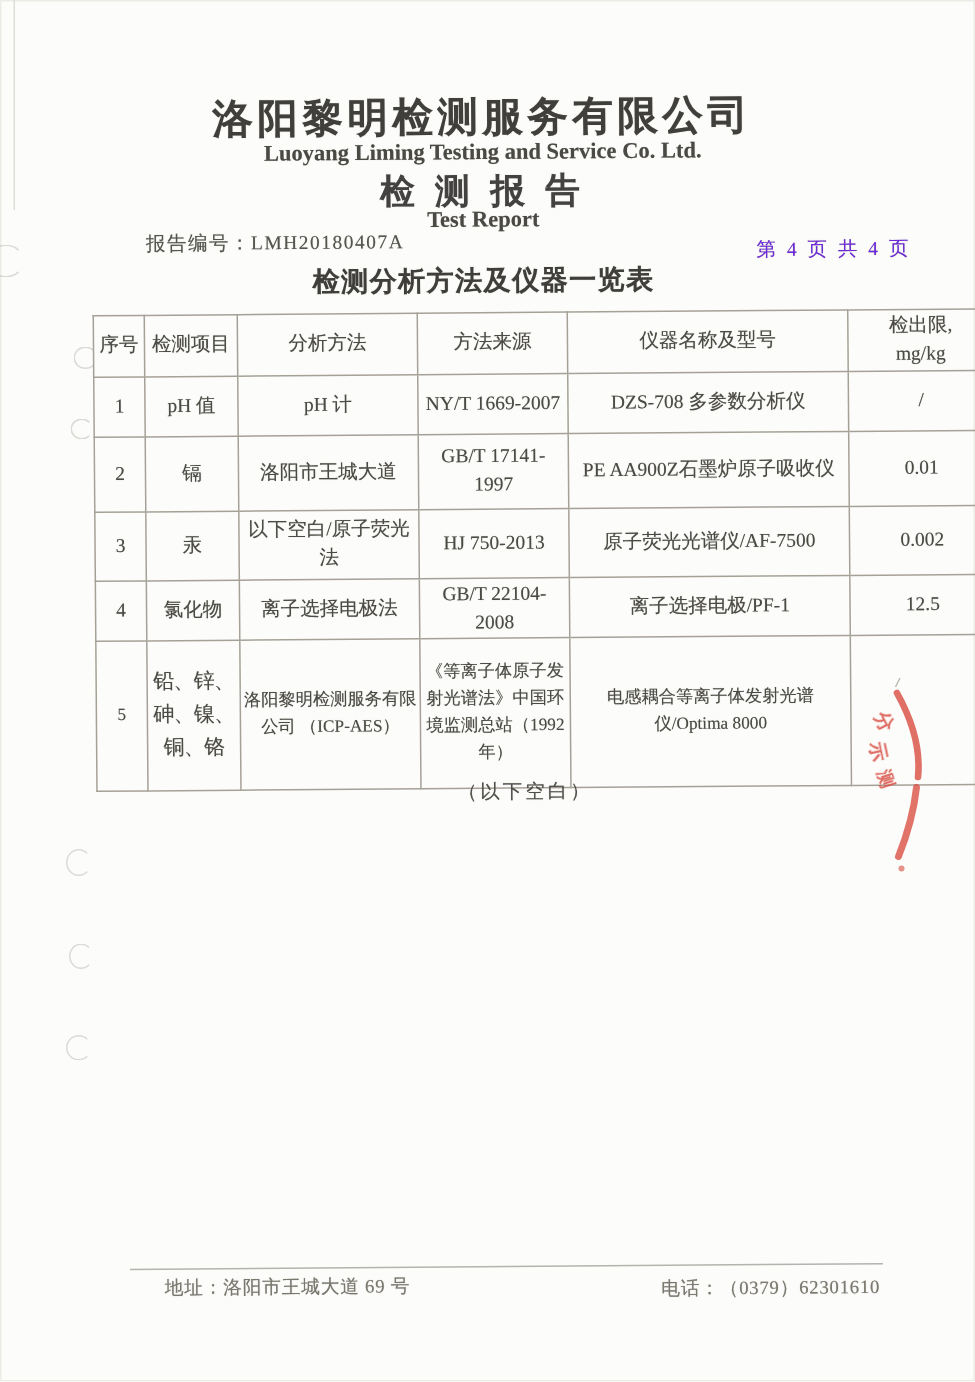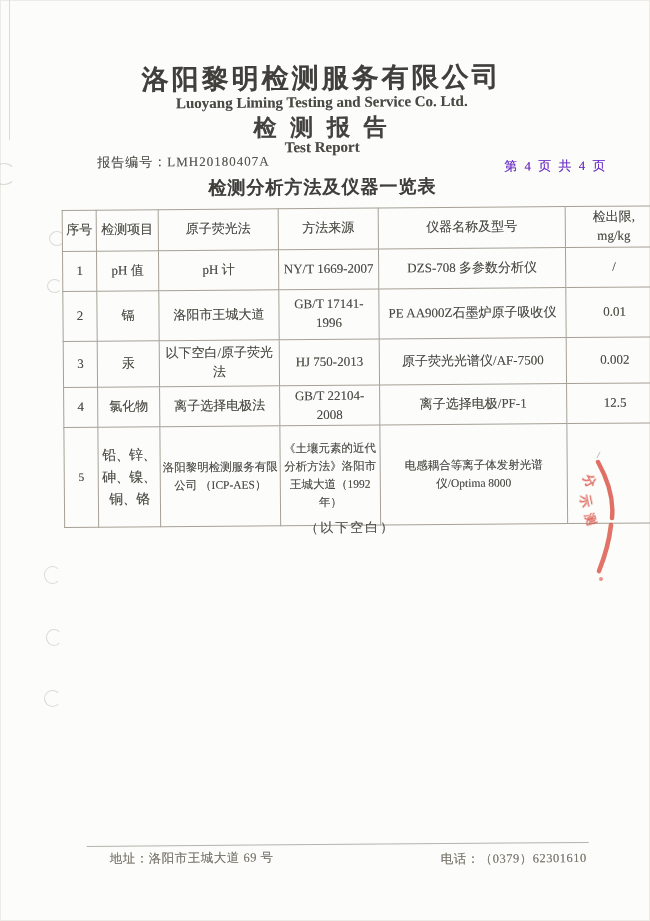--- a/index.html
+++ b/index.html
@@ -167,41 +167,41 @@
           <col class="c2">
           <col class="c3">
           <col class="c4">
           <col class="c5">
           <col class="c6">
         </colgroup>
       <thead>
         <tr>
           <th>序号</th>
           <th>检测项目</th>
-          <th>原子荧光法</th>
+          <th>分析方法</th>
           <th>方法来源</th>
           <th>仪器名称及型号</th>
           <th>检出限,
 mg/kg</th>
         </tr>
       </thead>
       <tbody>
         <tr>
           <td>1</td>
           <td>pH 值</td>
           <td>pH 计</td>
           <td>NY/T 1669-2007</td>
           <td>DZS-708 多参数分析仪</td>
           <td>/</td>
         </tr>
         <tr>
           <td>2</td>
           <td>镉</td>
           <td>洛阳市王城大道</td>
-          <td>GB/T 17141-1996</td>
+          <td>GB/T 17141-1997</td>
           <td>PE AA900Z石墨炉原子吸收仪</td>
           <td>0.01</td>
         </tr>
         <tr>
           <td>3</td>
           <td>汞</td>
           <td>以下空白/原子荧光法</td>
           <td>HJ 750-2013</td>
           <td>原子荧光光谱仪/AF-7500</td>
           <td>0.002</td>
@@ -211,21 +211,21 @@
           <td>氯化物</td>
           <td>离子选择电极法</td>
           <td>GB/T 22104-2008</td>
           <td>离子选择电极/PF-1</td>
           <td>12.5</td>
         </tr>
         <tr>
           <td>5</td>
           <td>铅、锌、砷、镍、铜、铬</td>
           <td>洛阳黎明检测服务有限公司 （ICP-AES）</td>
-          <td>《土壤元素的近代分析方法》洛阳市王城大道（1992年）</td>
+          <td>《等离子体原子发射光谱法》中国环境监测总站（1992年）</td>
           <td>电感耦合等离子体发射光谱仪/Optima 8000</td>
           <td></td>
         </tr>
       </tbody>
     </table>
 
     <div class="below-blank ink">（以下空白）</div>
 
     <div class="footer-line"></div>
     <div class="footer-address ink">地址：洛阳市王城大道 69 号</div>

